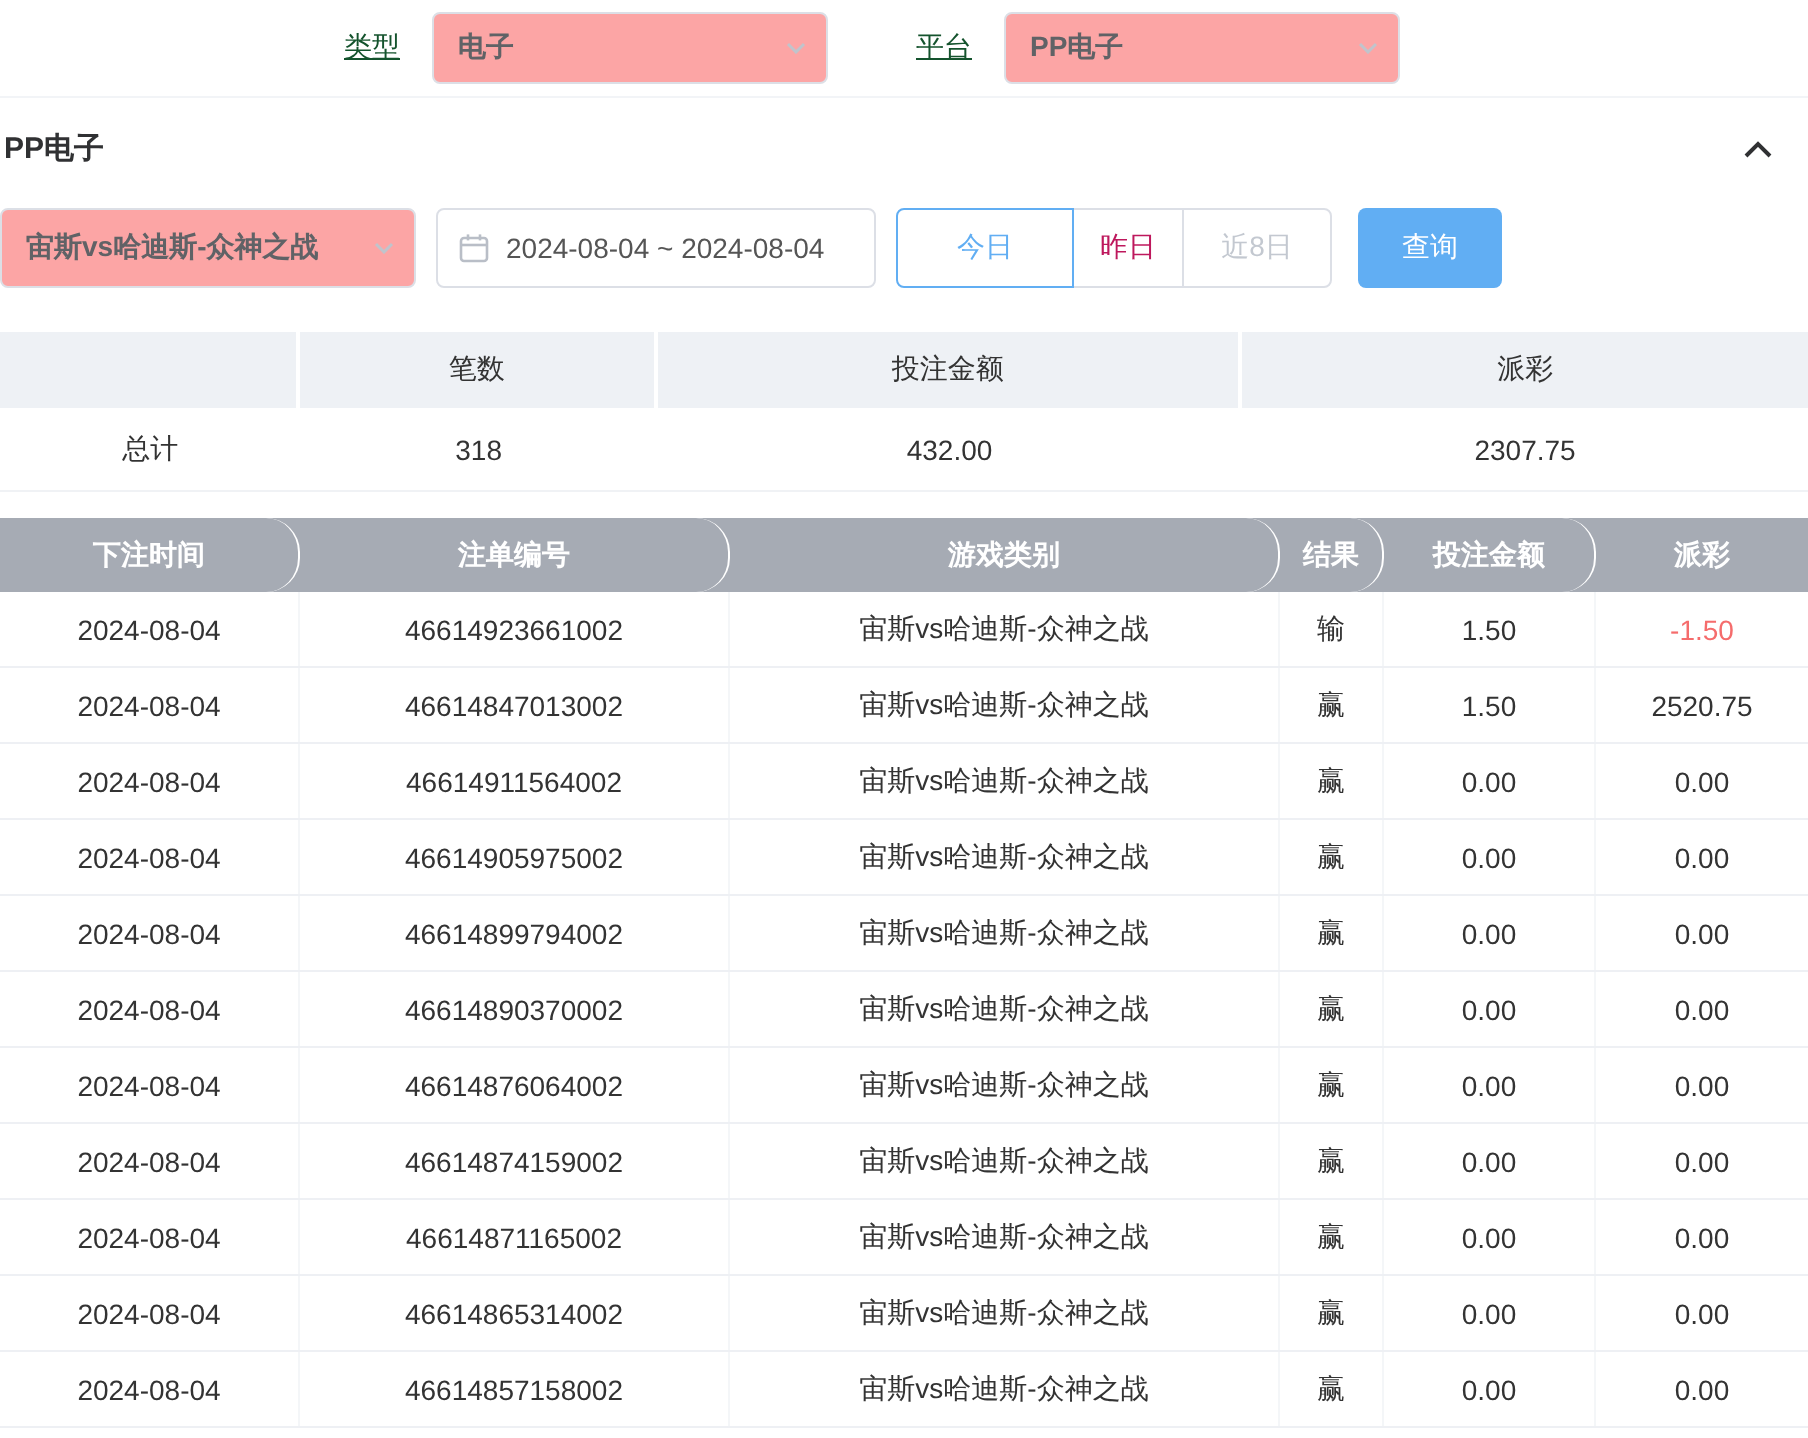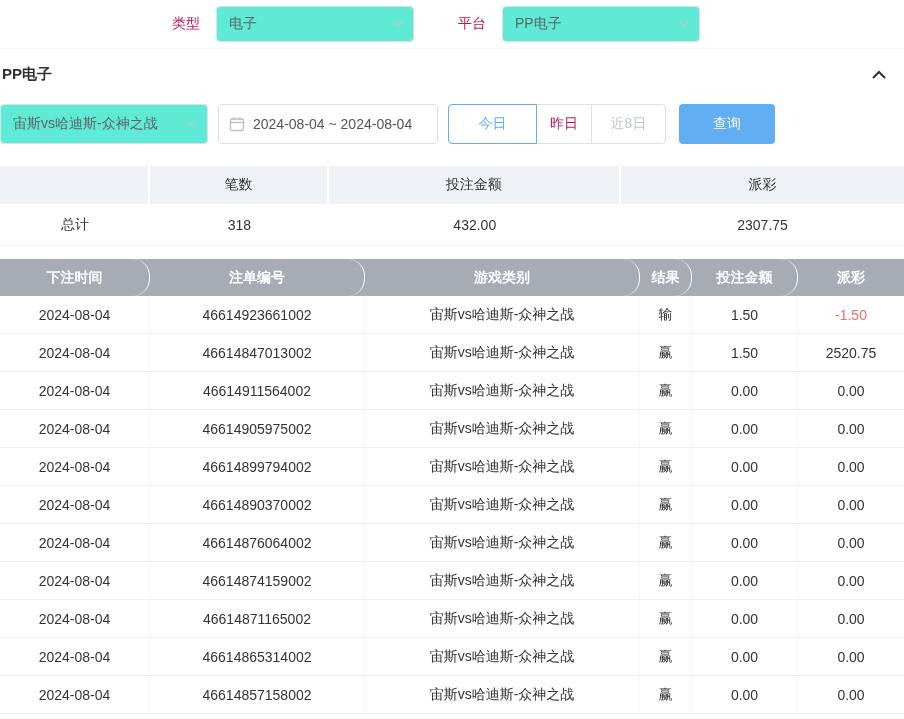--- a/index.html
+++ b/index.html
@@ -5,26 +5,26 @@
   * { box-sizing: border-box; margin: 0; padding: 0; }
   html, body { background: #fff; }
   body {
     width: 904px; height: 719px; overflow: hidden;
     font-family: "Liberation Sans", "DejaVu Sans", sans-serif;
     font-size: 14px; color: #333;
   }
 
   
   .top-bar { display: flex; align-items: center; height: 49px; padding-left: 172px; border-bottom: 1px solid #f2f4f7; }
-  .filter-label { margin-right: 16px; color: #be185d; white-space: nowrap; }
+  .filter-label { margin-right: 16px; color: #14532d; white-space: nowrap; text-decoration: underline; }
   .select-box {
-    position: relative; width: 198px; height: 36px; background: #5eead4;
+    position: relative; width: 198px; height: 36px; background: #fca5a5;
     border: 1px solid #dcdfe6; border-radius: 4px;
     display: flex; align-items: center; padding: 0 16px 0 12px;
-    color: #606266; cursor: pointer;
+    color: #606266; cursor: pointer; font-weight: bold;
   }
   .select-box .caret { position: absolute; right: 10px; top: 50%; transform: translateY(-50%); line-height: 0; }
   .filters-gap { width: 44px; }
 
   
   .section-header { display: flex; align-items: center; justify-content: space-between; height: 50px; padding: 0 14px 0 2px; }
   .section-title { font-weight: 700; font-size: 15px; color: #303133; }
   .collapse-toggle { cursor: pointer; line-height: 0; padding: 4px; }
 
   
@@ -42,21 +42,21 @@
     height: 40px; background: #fff; border: 1px solid #dcdfe6;
     font-family: inherit; font-size: 14px; cursor: pointer;
   }
   .btn-today {
     width: 89px; color: var(--accent, #61aef3); border-color: var(--accent, #61aef3);
     border-radius: 4px 0 0 4px; position: relative; z-index: 2;
   }
   .btn-yesterday { width: 56px; color: #be185d; margin-left: -1px; }
   .btn-last8 { width: 75px; color: #c3c8d0; margin-left: -1px; border-radius: 0 4px 4px 0; }
   .btn-query {
-    width: 96px; height: 40px; margin-left: 13px;
+    width: 72px; height: 40px; margin-left: 13px;
     background: var(--accent, #61aef3); color: #fff; border: none; border-radius: 4px;
     font-family: inherit; font-size: 14px; cursor: pointer;
   }
 
   
   .summary-table { margin-bottom: 13px; }
   .summary-header { display: flex; background: #eef1f5; height: 38px; }
   .summary-header .sh {
     display: flex; align-items: center; justify-content: center;
     color: #333; border-right: 2px solid #fff;

